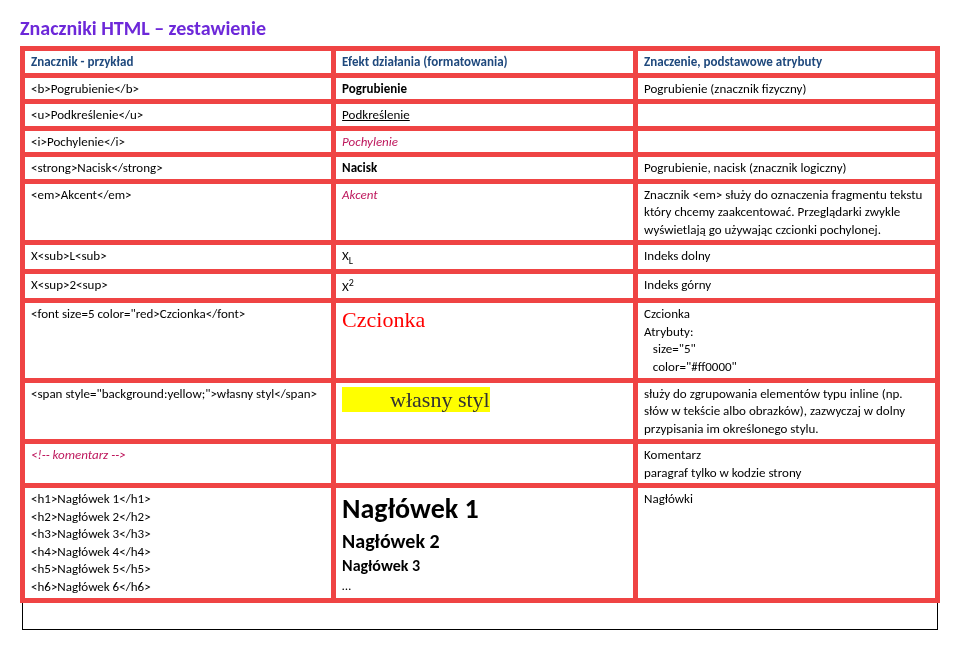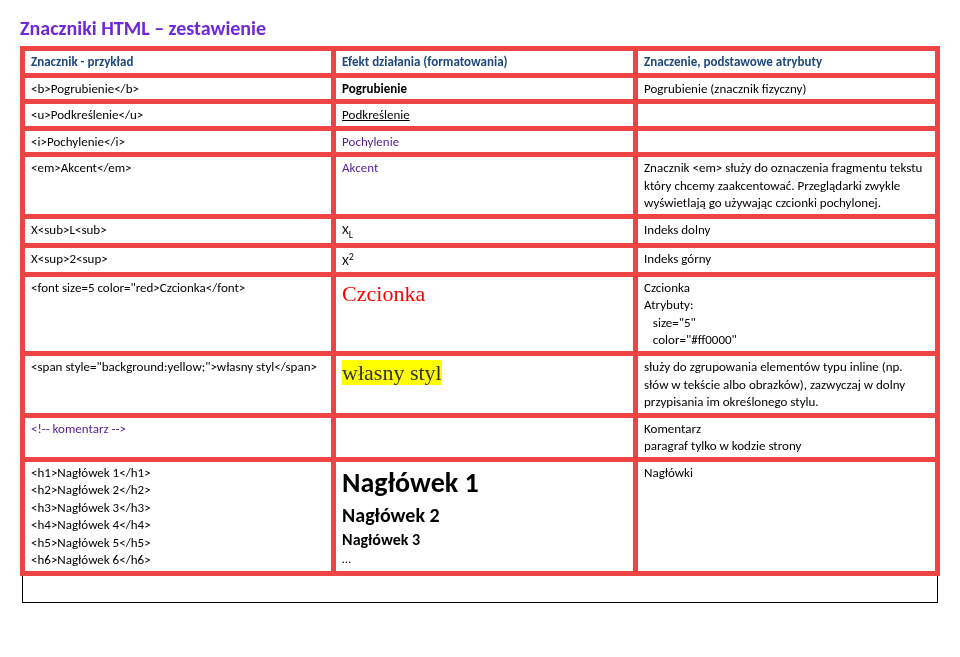--- a/index.html
+++ b/index.html
@@ -31,24 +31,24 @@
   }
   th {
     background: #fff;
     color: #1F497D;
     font-weight: 700;
   }
   col.c1 { width: 34%; }
   col.c2 { width: 33%; }
   col.c3 { width: 33%; }
   .bold { font-weight: 700; }
-  .italic { color: #4c1d95; margin-top: 35px; }
+  .italic { font-style: italic; color: #be185d; margin-top: 35px; }
   .underline { text-decoration: underline; }
   .red-font { color: #FF0000; font-family: Georgia, 'Times New Roman', serif; font-size: 22px; }
-  .yellow-bg { background: yellow; font-family: Georgia, 'Times New Roman', serif; font-size: 22px; color: #333; }
+  .yellow-bg { background: yellow; font-family: Georgia, 'Times New Roman', serif; font-size: 22px; color: #333; padding-left: 48px; }
   .sub { font-size: 10px; vertical-align: sub; }
   .sup { font-size: 10px; vertical-align: super; }
   .h1line { font-size: 28px; font-weight: 700; }
   .h2line { font-size: 20px; font-weight: 700; }
   .h3line { font-size: 16px; font-weight: 700; }
   .spacer-row td { height: 22px; }
   .whitespace-pre { white-space: pre-wrap; }
 </style>
 </head>
 <body>
@@ -76,20 +76,25 @@
     </tr>
     <tr>
       <td>&lt;u&gt;Podkreślenie&lt;/u&gt;</td>
       <td><span class="underline">Podkreślenie</span></td>
       <td></td>
     </tr>
     <tr>
       <td>&lt;i&gt;Pochylenie&lt;/i&gt;</td>
       <td><span class="italic">Pochylenie</span></td>
       <td></td>
+    </tr>
+    <tr>
+      <td>&lt;strong&gt;Nacisk&lt;/strong&gt;</td>
+      <td><span class="bold">Nacisk</span></td>
+      <td>Pogrubienie, nacisk (znacznik logiczny)</td>
     </tr>
     <tr>
       <td>&lt;em&gt;Akcent&lt;/em&gt;</td>
       <td><span class="italic">Akcent</span></td>
       <td>Znacznik &lt;em&gt; służy do oznaczenia fragmentu tekstu który chcemy zaakcentować. Przeglądarki zwykle wyświetlają go używając czcionki pochylonej.</td>
     </tr>
     <tr>
       <td>X&lt;sub&gt;L&lt;sub&gt;</td>
       <td><span>X</span><span class="sub">L</span></td>
       <td>Indeks dolny</td>

